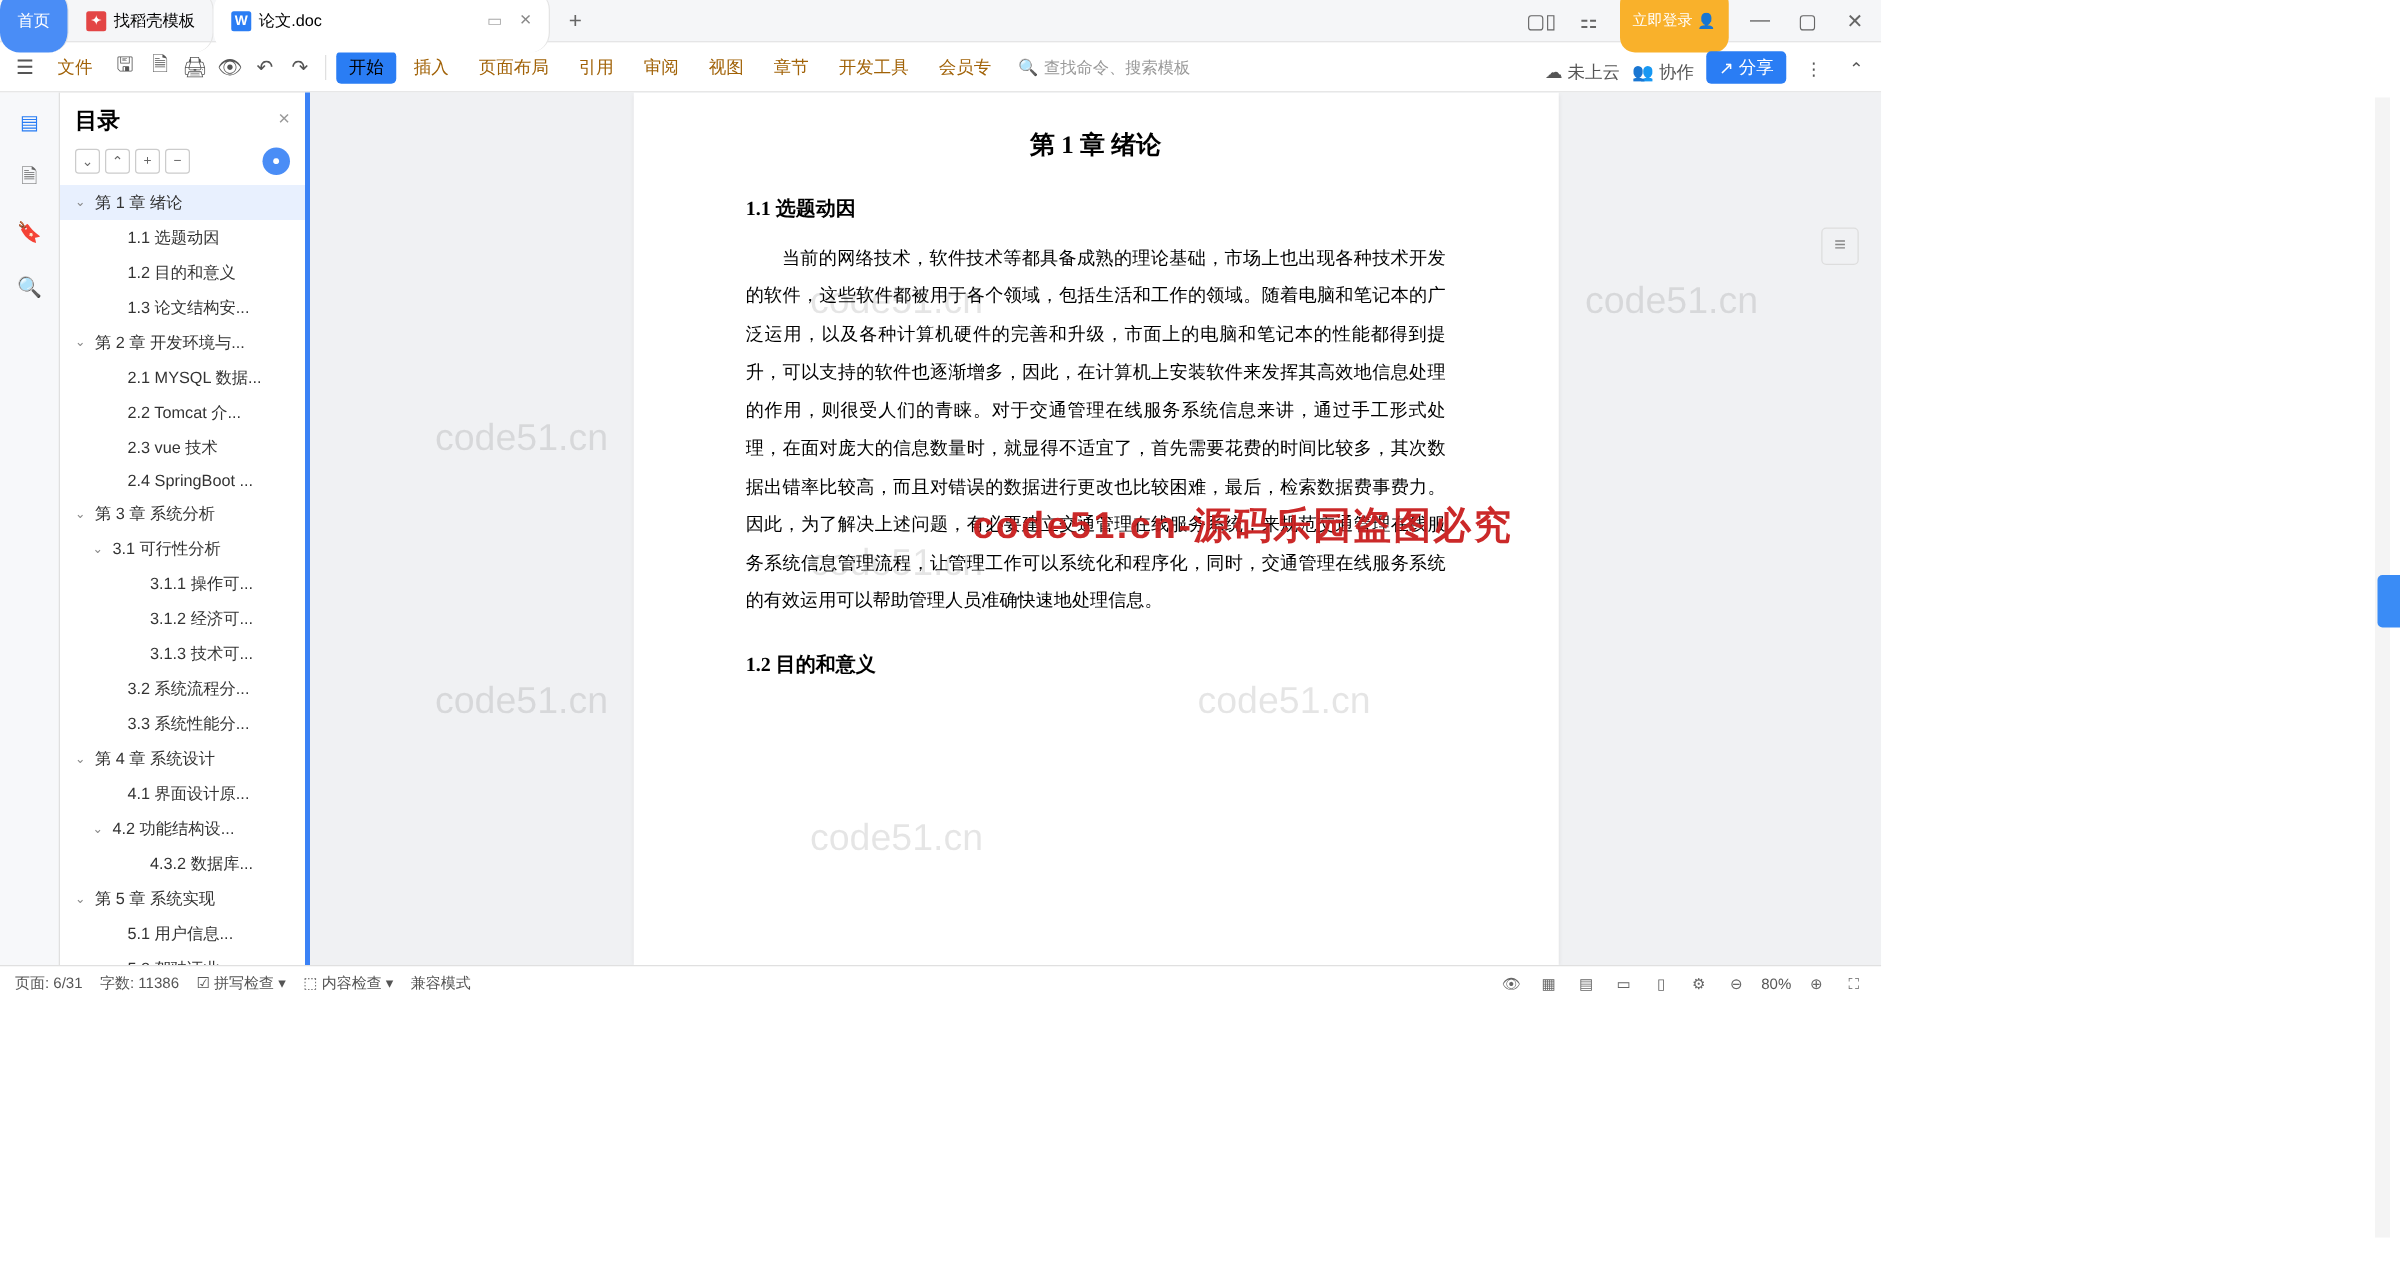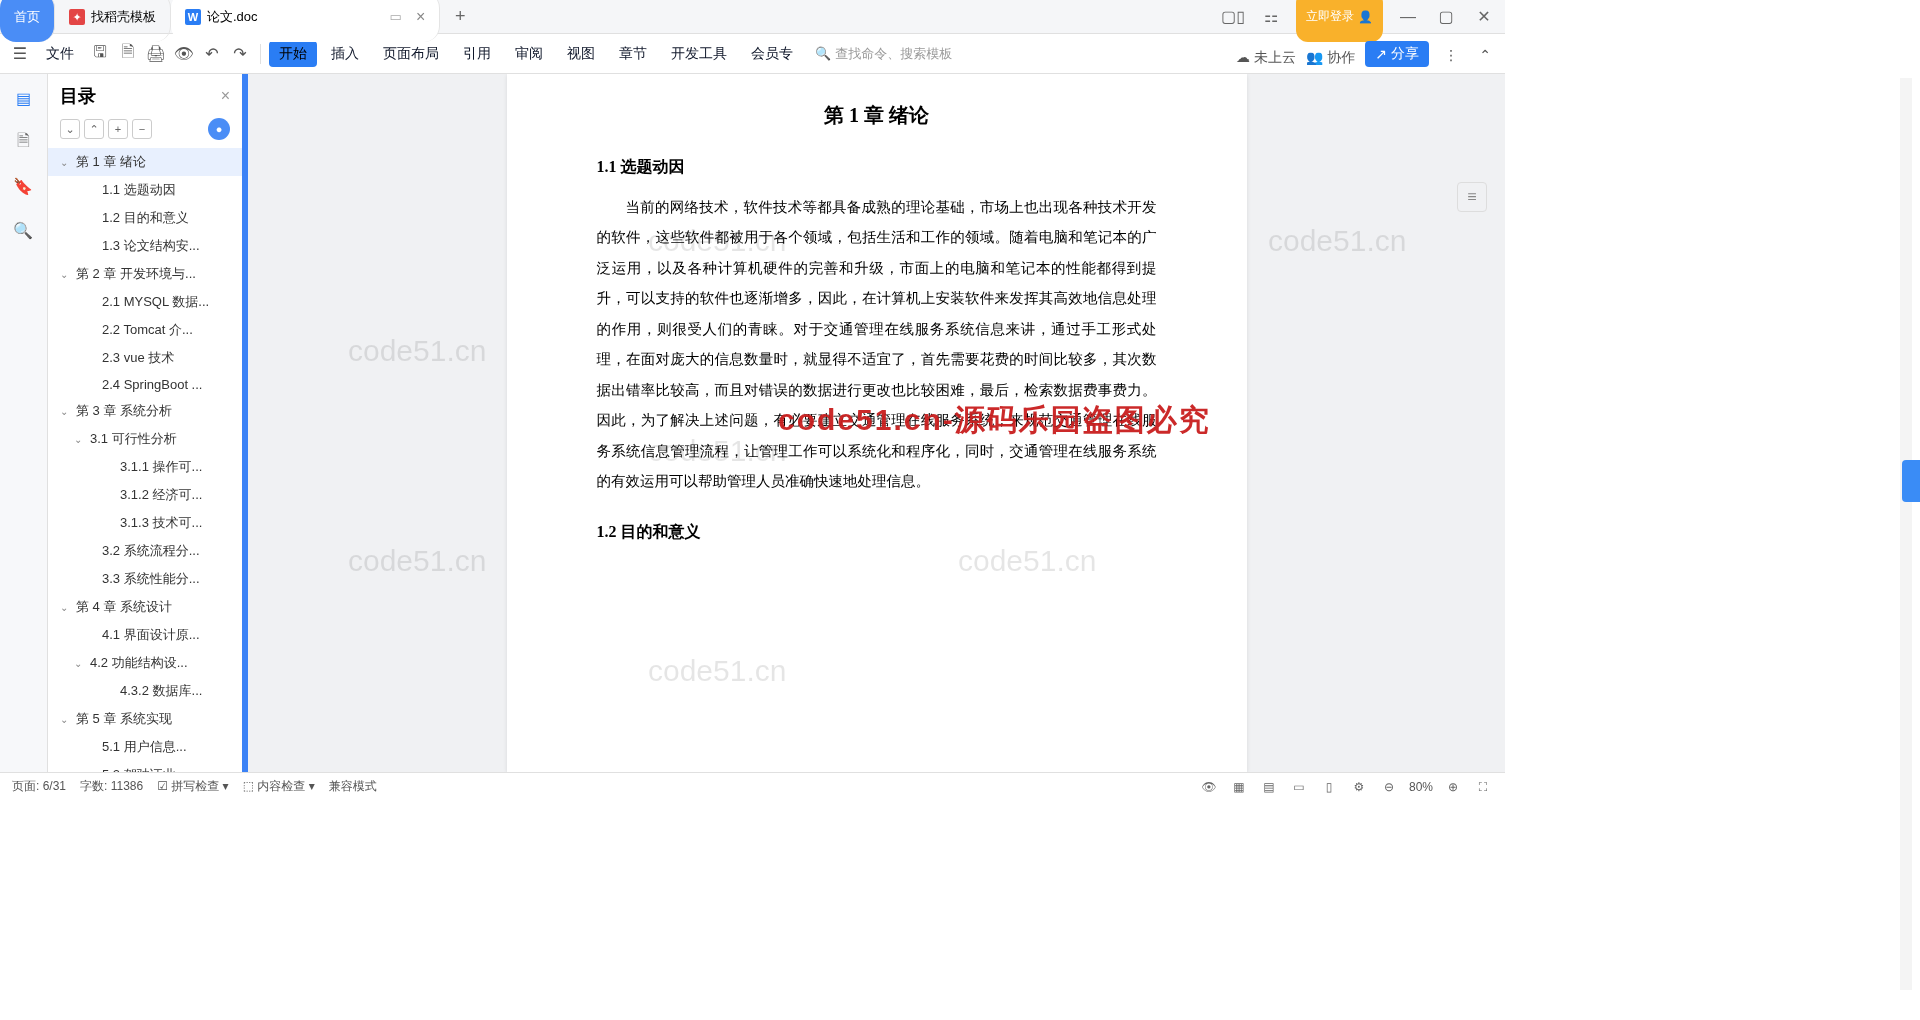--- a/index.html
+++ b/index.html
@@ -14,32 +14,32 @@
 .tab .wps { background: #2a7df4; color: #fff; width: 16px; height: 16px; border-radius: 2px; font-size: 11px; font-weight: bold; line-height: 16px; text-align: center; }
 .tab-close { color: #888; font-size: 16px; margin-left: 8px; }
 .tab-new { width: 40px; text-align: center; color: #666; font-size: 18px; cursor: pointer; }
 .titlebar-right { margin-left: auto; display: flex; align-items: center; gap: 12px; padding-right: 8px; }
 .login-btn { background: #f9b12b; color: #fff; padding: 17px 10px; border-radius: 12px; font-size: 12px; display: flex; align-items: center; gap: 4px; }
 .win-btn { width: 26px; height: 26px; display: flex; align-items: center; justify-content: center; color: #666; cursor: pointer; }
 
 .toolbar { height: 40px; background: #fff; border-bottom: 1px solid #e0e0e0; display: flex; align-items: center; padding: 0 8px; gap: 4px; }
 .tb-icon { width: 24px; height: 24px; display: flex; align-items: center; justify-content: center; color: #555; cursor: pointer; }
 .tb-sep { width: 1px; height: 20px; background: #e0e0e0; margin: 0 4px; }
-.menu-item { padding: 4px 10px; font-size: 14px; color: #0f172a; cursor: pointer; }
+.menu-item { padding: 4px 10px; font-size: 14px; color: #a16207; cursor: pointer; }
 .menu-item.primary { background: #2a7df4; color: #000000; border-radius: 4px; }
 .searchbox { flex: 0 0 170px; display: flex; align-items: center; color: #999; font-size: 13px; gap: 4px; padding: 0 8px; }
 .tb-right { margin-left: auto; display: flex; align-items: flex-end; gap: 10px; font-size: 14px; color: #555; }
 .share-btn { background: #2a7df4; color: #fff; padding: 4px 10px; border-radius: 4px; display: flex; align-items: center; gap: 4px; }
 
 .main { display: flex; height: calc(100% - 34px - 40px - 28px); }
 
 .sidebar-nav { width: 48px; background: #f7f8fa; border-right: 1px solid #e0e0e0; display: flex; flex-direction: column; align-items: center; padding-top: 12px; gap: 20px; }
 .nav-icn { width: 24px; height: 24px; display: flex; align-items: center; justify-content: center; color: #666; cursor: pointer; }
 
-.outline-panel { width: 200px; border-right: 6px solid #3b82f6; display: flex; flex-direction: column; overflow: hidden; }
+.outline-panel { width: 200px; border-right: 4px solid #3b82f6; display: flex; flex-direction: column; overflow: hidden; }
 .outline-header { padding: 10px 12px; display: flex; align-items: center; justify-content: space-between; }
 .outline-title { font-size: 18px; font-weight: bold; }
 .outline-close { color: #999; cursor: pointer; }
 .outline-tools { display: flex; align-items: center; gap: 4px; padding: 0 12px 8px; }
 .ot-btn { width: 20px; height: 20px; border: 1px solid #ccc; border-radius: 3px; display: flex; align-items: center; justify-content: center; font-size: 11px; color: #666; cursor: pointer; }
 .ot-ai { margin-left: auto; width: 22px; height: 22px; background: #4a8df6; border-radius: 50%; display: flex; align-items: center; justify-content: center; color: #fff; font-size: 11px; }
 .outline-tree { flex: 1; overflow-y: auto; font-size: 13px; }
 .tree-item { padding: 5px 8px; display: flex; align-items: center; gap: 4px; cursor: pointer; white-space: nowrap; overflow: hidden; text-overflow: ellipsis; color: #333; }
 .tree-item.selected { background: #e8f0fe; }
 .tree-item.l1 { padding-left: 12px; }

